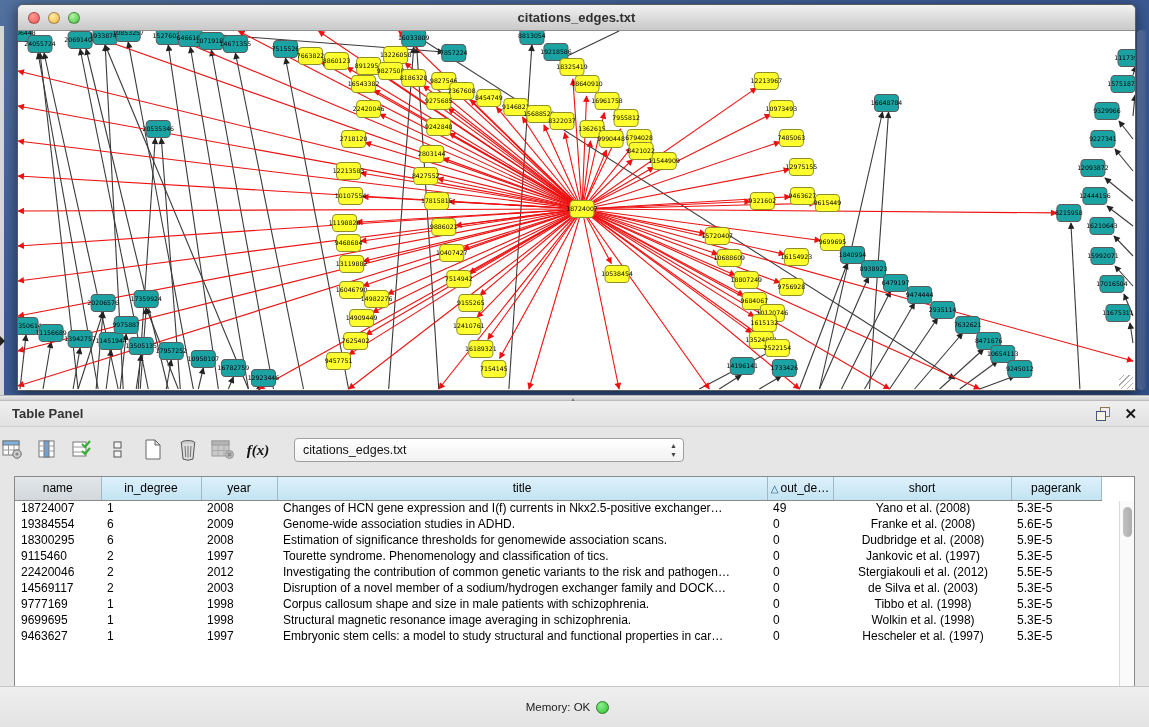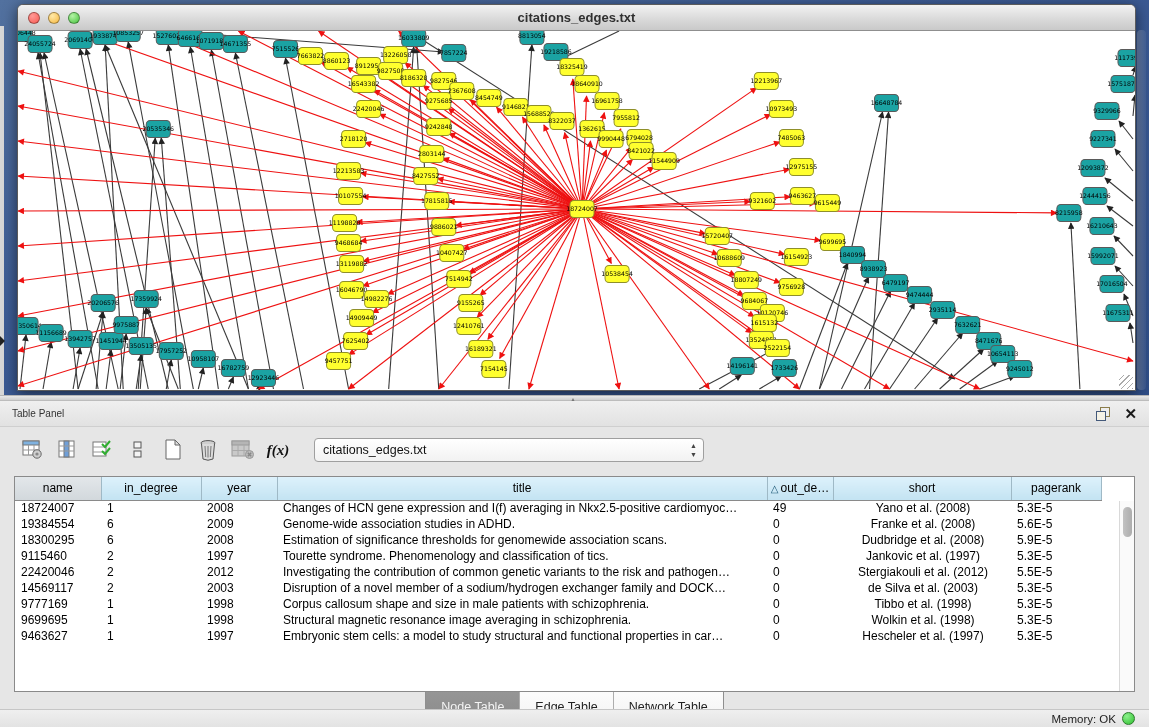--- a/index.html
+++ b/index.html
@@ -36,30 +36,30 @@
 
   
   .divider { position:relative; height:6px; background:linear-gradient(#e9e9e9,#cfcfcf);
     border-top:1px solid #b5b5b5; border-bottom:1px solid #bcbcbc; }
   .divider .arrow { position:absolute; left:571px; top:-1px; font-size:8px; color:#777; }
 
   
   .panel { width:1149px; height:326px; background:#e6e6e6; position:relative; }
   .panel-header { height:26px; display:flex; align-items:center;
     background:linear-gradient(#efefef,#e2e2e2); border-bottom:1px solid #cfcfcf; }
-  .panel-title { font-size:10px; color:#333; padding-left:12px; }
+  .panel-title { font-size:13px; color:#333; padding-left:12px;font-weight:bold; }
   .panel-header .spacer { flex:1; }
   .float-ic { width:14px; height:14px; position:relative; margin-right:14px; cursor:default; }
   .float-ic:before { content:""; position:absolute; left:4px; top:0; width:8px; height:8px;
     border:1px solid #8b7d4a; background:#eee; }
   .float-ic:after { content:""; position:absolute; left:0; top:4px; width:8px; height:8px;
     border:1px solid #44597a; background:#f5f2e6; }
   .close-ic { font-size:15px; font-weight:bold; color:#1a1a1a; margin-right:12px; cursor:default; line-height:14px; }
 
-  .toolbar { height:46px; display:flex; align-items:center; padding-left:20px; gap:9px; }
+  .toolbar { height:46px; display:flex; align-items:center; padding-left:0; gap:9px; }
   .tool { width:26px; height:26px; display:flex; align-items:center; justify-content:center; border-radius:3px; }
   .tool svg { display:block; }
   .fx { font-family:"Liberation Serif", serif; font-style:italic; font-size:15px; color:#111; font-weight:bold; }
   .combo { margin-left:14px; width:390px; height:24px; background:linear-gradient(#ffffff,#f2f2f2);
     border:1px solid #9f9f9f; border-radius:4px; display:flex; align-items:center;
     font-size:12.5px; color:#111; padding:0 8px; position:relative; }
   .combo .steppers { position:absolute; right:6px; top:2px; font-size:7px; color:#444; line-height:9px; text-align:center; }
 
   .table-wrap { position:relative; margin:3px 14px 0 14px; height:216px;
     border:1px solid #8a8a8a; background:#fff; overflow:hidden; }
@@ -77,23 +77,23 @@
     background:linear-gradient(90deg,#c2c2c2,#adadad); border-radius:5px; }
 
   .tabbar { height:30px; display:flex; align-items:center; justify-content:center; }
   .segctl { display:flex; border:1px solid #8f8f8f; border-radius:5px; overflow:hidden;
     background:#fff; box-shadow:0 1px 0 rgba(255,255,255,.7); }
   .seg { padding:20px 15px; font-size:12.5px; color:#222; background:linear-gradient(#ffffff,#f0f0f0);
     border-right:1px solid #adadad; cursor:default; }
   .seg:last-child { border-right:none;text-decoration:underline; }
   .seg.active { background:linear-gradient(#9a9a9a,#868686); color:#f4f4f4; }
 
-  .statusbar { position:absolute; left:0; right:0; bottom:0; height:18px;
+  .statusbar { position:absolute; left:0; right:0; bottom:0; height:41px;
     background:linear-gradient(#efefef,#e3e3e3); border-top:1px solid #c6c6c6;
-    display:flex; align-items:center; justify-content:flex-end; padding-right:14px; gap:6px; }
+    display:flex; align-items:center; justify-content:center; padding-right:14px; gap:6px; }
   .mem-label { font-size:11.5px; color:#222; }
   .mem-dot { width:13px; height:13px; border-radius:50%; border:1px solid #2b7a2b;
     background:radial-gradient(circle at 35% 30%,#8cf08c,#2fbf2f); }
 </style>
 </head>
 <body>
 
 <div class="desktop">
   <div class="left-strip">
     <div class="tri"></div>
@@ -862,21 +862,21 @@
             <th><span class="sortmark">△</span>out_de…</th>
             <th>short</th>
             <th>pagerank</th>
           </tr>
         </thead>
       <tbody id="tbody">
           <tr>
             <td>18724007</td>
             <td>1</td>
             <td>2008</td>
-            <td>Changes of HCN gene expression and I(f) averaging in Nkx2.5-positive cardiomyoc…</td>
+            <td>Changes of HCN gene expression and I(f) currents in Nkx2.5-positive exchanger…</td>
             <td>49</td>
             <td class="ctr">Yano et al. (2008)</td>
             <td>5.3E-5</td>
           </tr>
           <tr>
             <td>19384554</td>
             <td>6</td>
             <td>2009</td>
             <td>Genome-wide association studies in ADHD.</td>
             <td>0</td>

